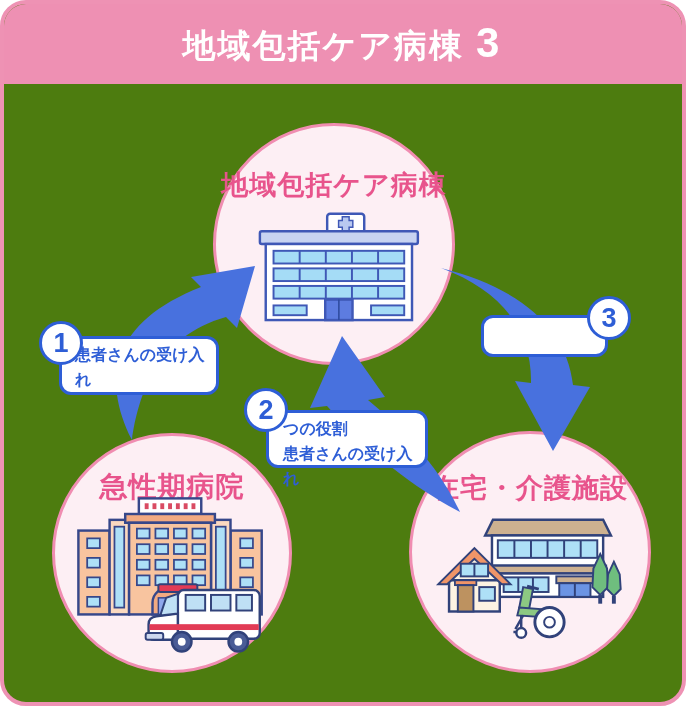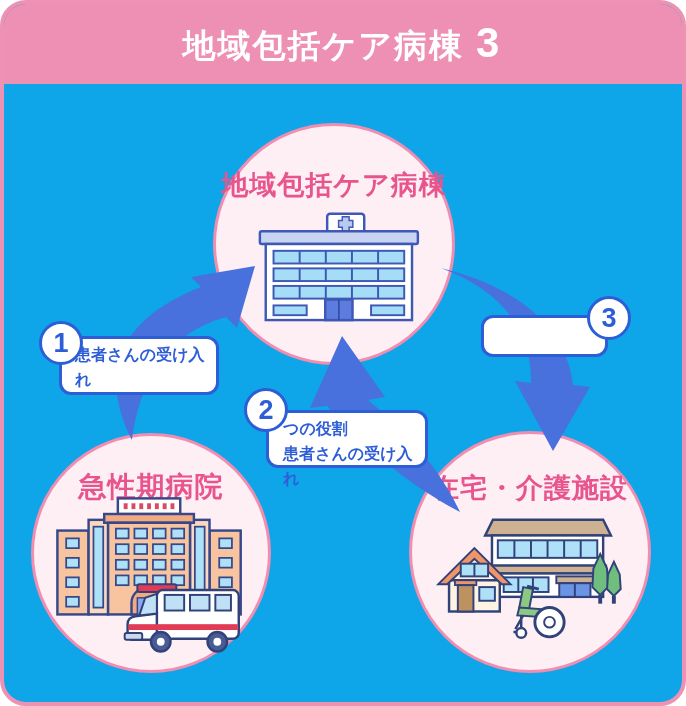--- a/index.html
+++ b/index.html
@@ -1,25 +1,25 @@
 <!DOCTYPE html>
 <html><head>
 <meta charset="utf-8">
 <style>
   html,body{margin:0;padding:0;background:#fff;}
   body{width:686px;height:706px;position:relative;font-family:"Liberation Sans","DejaVu Sans",sans-serif;}
-  .frame{position:absolute;inset:0;box-sizing:border-box;border:4px solid #ee92b4;border-radius:26px;background:#0ea5e9;overflow:hidden;}
+  .frame{position:absolute;inset:0;box-sizing:border-box;border:4px solid #ee92b4;border-radius:26px;background:#4d7c0f;overflow:hidden;}
   .header{position:absolute;left:0;top:0;right:0;height:80px;background:#ee90b3;display:flex;align-items:center;justify-content:center;}
   .title{color:#fff;font-weight:800;font-size:33px;letter-spacing:2px;display:flex;align-items:baseline;}
   .title .count{font-size:42px;margin:0 4px 0 12px;letter-spacing:0;}
   .content{position:absolute;left:0;top:80px;right:0;bottom:0;}
 
   .circle{position:absolute;border-radius:50%;background:#fdeff4;border:3px solid #f08db1;box-sizing:border-box;}
   .circle-top{left:209px;top:39px;width:242px;height:242px;}
-  .circle-left{left:27px;top:349px;width:240px;height:240px;}
+  .circle-left{left:48px;top:349px;width:240px;height:240px;}
   .circle-right{left:405px;top:347px;width:242px;height:242px;}
   .node-label{position:absolute;width:100%;text-align:center;color:#e8548c;font-weight:800;letter-spacing:1px;font-size:27px;}
   .node-label.top{top:41px;}
   .node-label.left{top:32px;font-size:28px;}
   .node-label.right{top:36px;}
   .illus{position:absolute;inset:0;width:100%;height:100%;}
 
   .arrows{position:absolute;left:0;top:-80px;width:686px;height:706px;pointer-events:none;}
 
   .callout{position:absolute;background:#fff;border:3px solid #2e5ed6;border-radius:12px;box-sizing:border-box;color:#2e5ed6;font-weight:700;font-size:16px;line-height:25px;}

